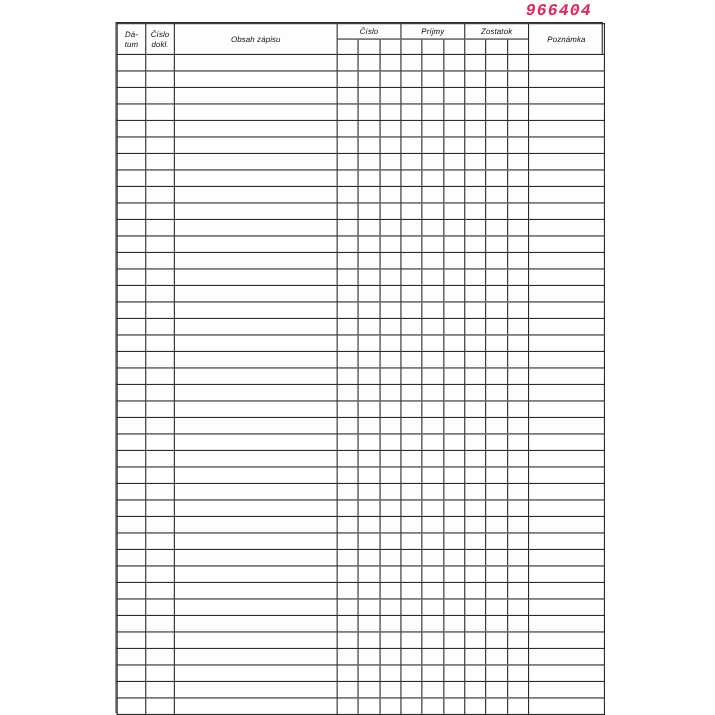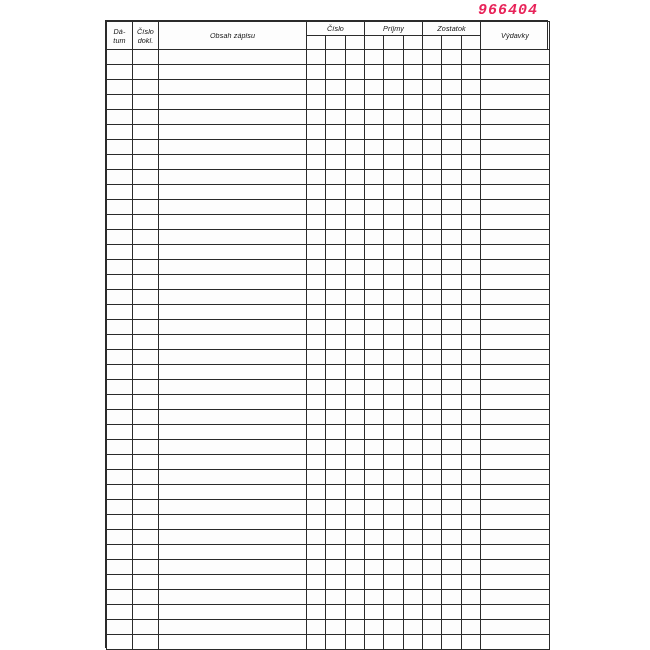--- a/index.html
+++ b/index.html
@@ -165,21 +165,21 @@
           </th>
           <th class="grp">
             <span class="grp-title">Zostatok</span>
             <span class="grp-cells">
               <span></span>
               <span class="thick"></span>
               <span></span>
             </span>
           </th>
           <th>
-            <span>Výdavky</span>
+            <span>Poznámka</span>
           </th>
         </tr>
       </thead>
       <tbody id="ledger-body">
           <tr>
             <td></td>
             <td></td>
             <td></td>
             <td class="cell-money">
               <div class="money-inner">

